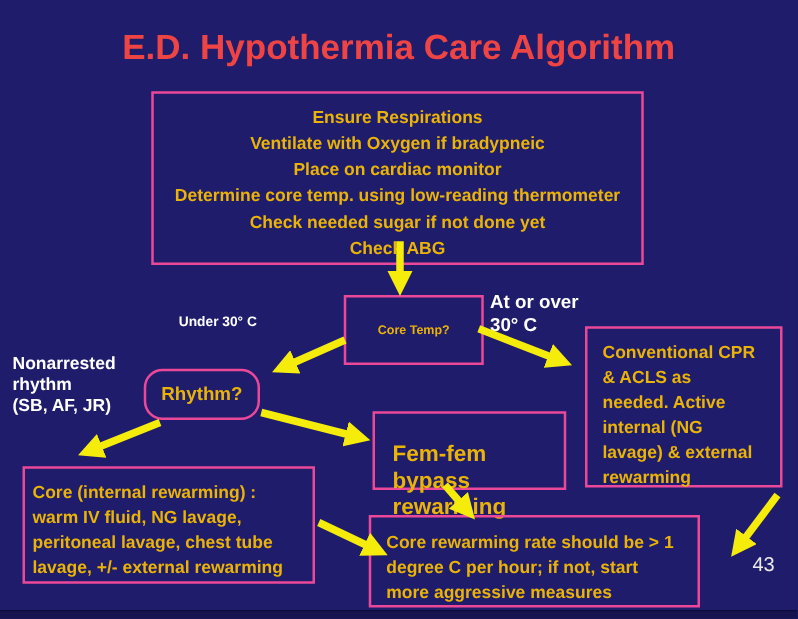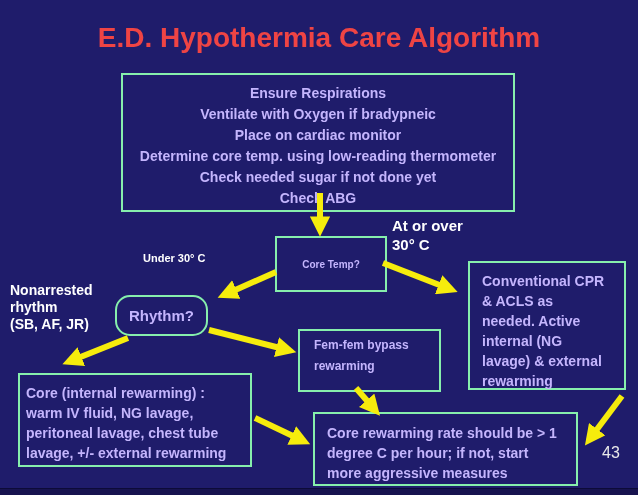--- a/index.html
+++ b/index.html
@@ -12,44 +12,44 @@
   }
   .title{
     position:absolute;left:0;top:22px;width:100%;
     text-align:center;
     color:#ef4444;
     font-size:28px;font-weight:bold;
     letter-spacing:0px;
   }
   .box{
     position:absolute;
-    border:2px solid #86efac;
+    border:2px solid #ec4899;
     box-sizing:border-box;
-    color:#c4b5fd;
+    color:#eab308;
     font-weight:bold;
     z-index:1;
   }
   .centered{display:flex;align-items:center;justify-content:center;text-align:center;}
   .lbl{
     position:absolute;color:#ffffff;font-weight:bold;z-index:1;
   }
   #prep-box{left:121px;top:73px;width:394px;height:139px;font-size:14px;padding-top:8px;text-align:center;}
   #prep-box div{line-height:21px;}
   #coretemp-box{left:275px;top:236px;width:112px;height:56px;font-size:10px;}
   #rhythm-box{left:115px;top:295px;width:93px;height:41px;font-size:15px;border-radius:15px;}
   #conventional-box{left:468px;top:261px;width:158px;height:129px;font-size:14px;padding:8px 4px 0 12px;}
   #conventional-box div{line-height:20px;}
-  #femfem-box{left:298px;top:329px;width:143px;height:63px;font-size:12px;padding:4px 4px 0 14px;}
+  #femfem-box{left:298px;top:329px;width:155px;height:63px;font-size:18px;padding:22px 4px 0 14px;}
   #femfem-box div{line-height:21px;}
   #coreinternal-box{left:18px;top:373px;width:234px;height:94px;font-size:14px;padding:8px 4px 0 6px;}
   #coreinternal-box div{line-height:20px;}
-  #rate-box{left:313px;top:412px;width:265px;height:74px;font-size:14px;padding:9px 4px 0 12px;}
+  #rate-box{left:295px;top:412px;width:265px;height:74px;font-size:14px;padding:9px 4px 0 12px;}
   #rate-box div{line-height:20px;}
   #under30-label{left:143px;top:252px;font-size:11px;}
-  #atorover-label{left:392px;top:216px;font-size:15px;}
+  #atorover-label{left:392px;top:232px;font-size:15px;}
   #atorover-label div{line-height:19px;}
   #nonarrested-label{left:10px;top:282px;font-size:14px;}
   #nonarrested-label div{line-height:17px;}
   #page-number{position:absolute;left:602px;top:444px;color:#e9e9e9;font-size:16px;z-index:1;}
   #arrow-layer{position:absolute;left:0;top:0;z-index:2;pointer-events:none;}
   .bottom-strip{position:absolute;left:0;bottom:0;width:100%;height:6px;background:#17134f;border-top:1px solid #0d0b38;z-index:0;}
 </style>
 </head>
 <body>
 

